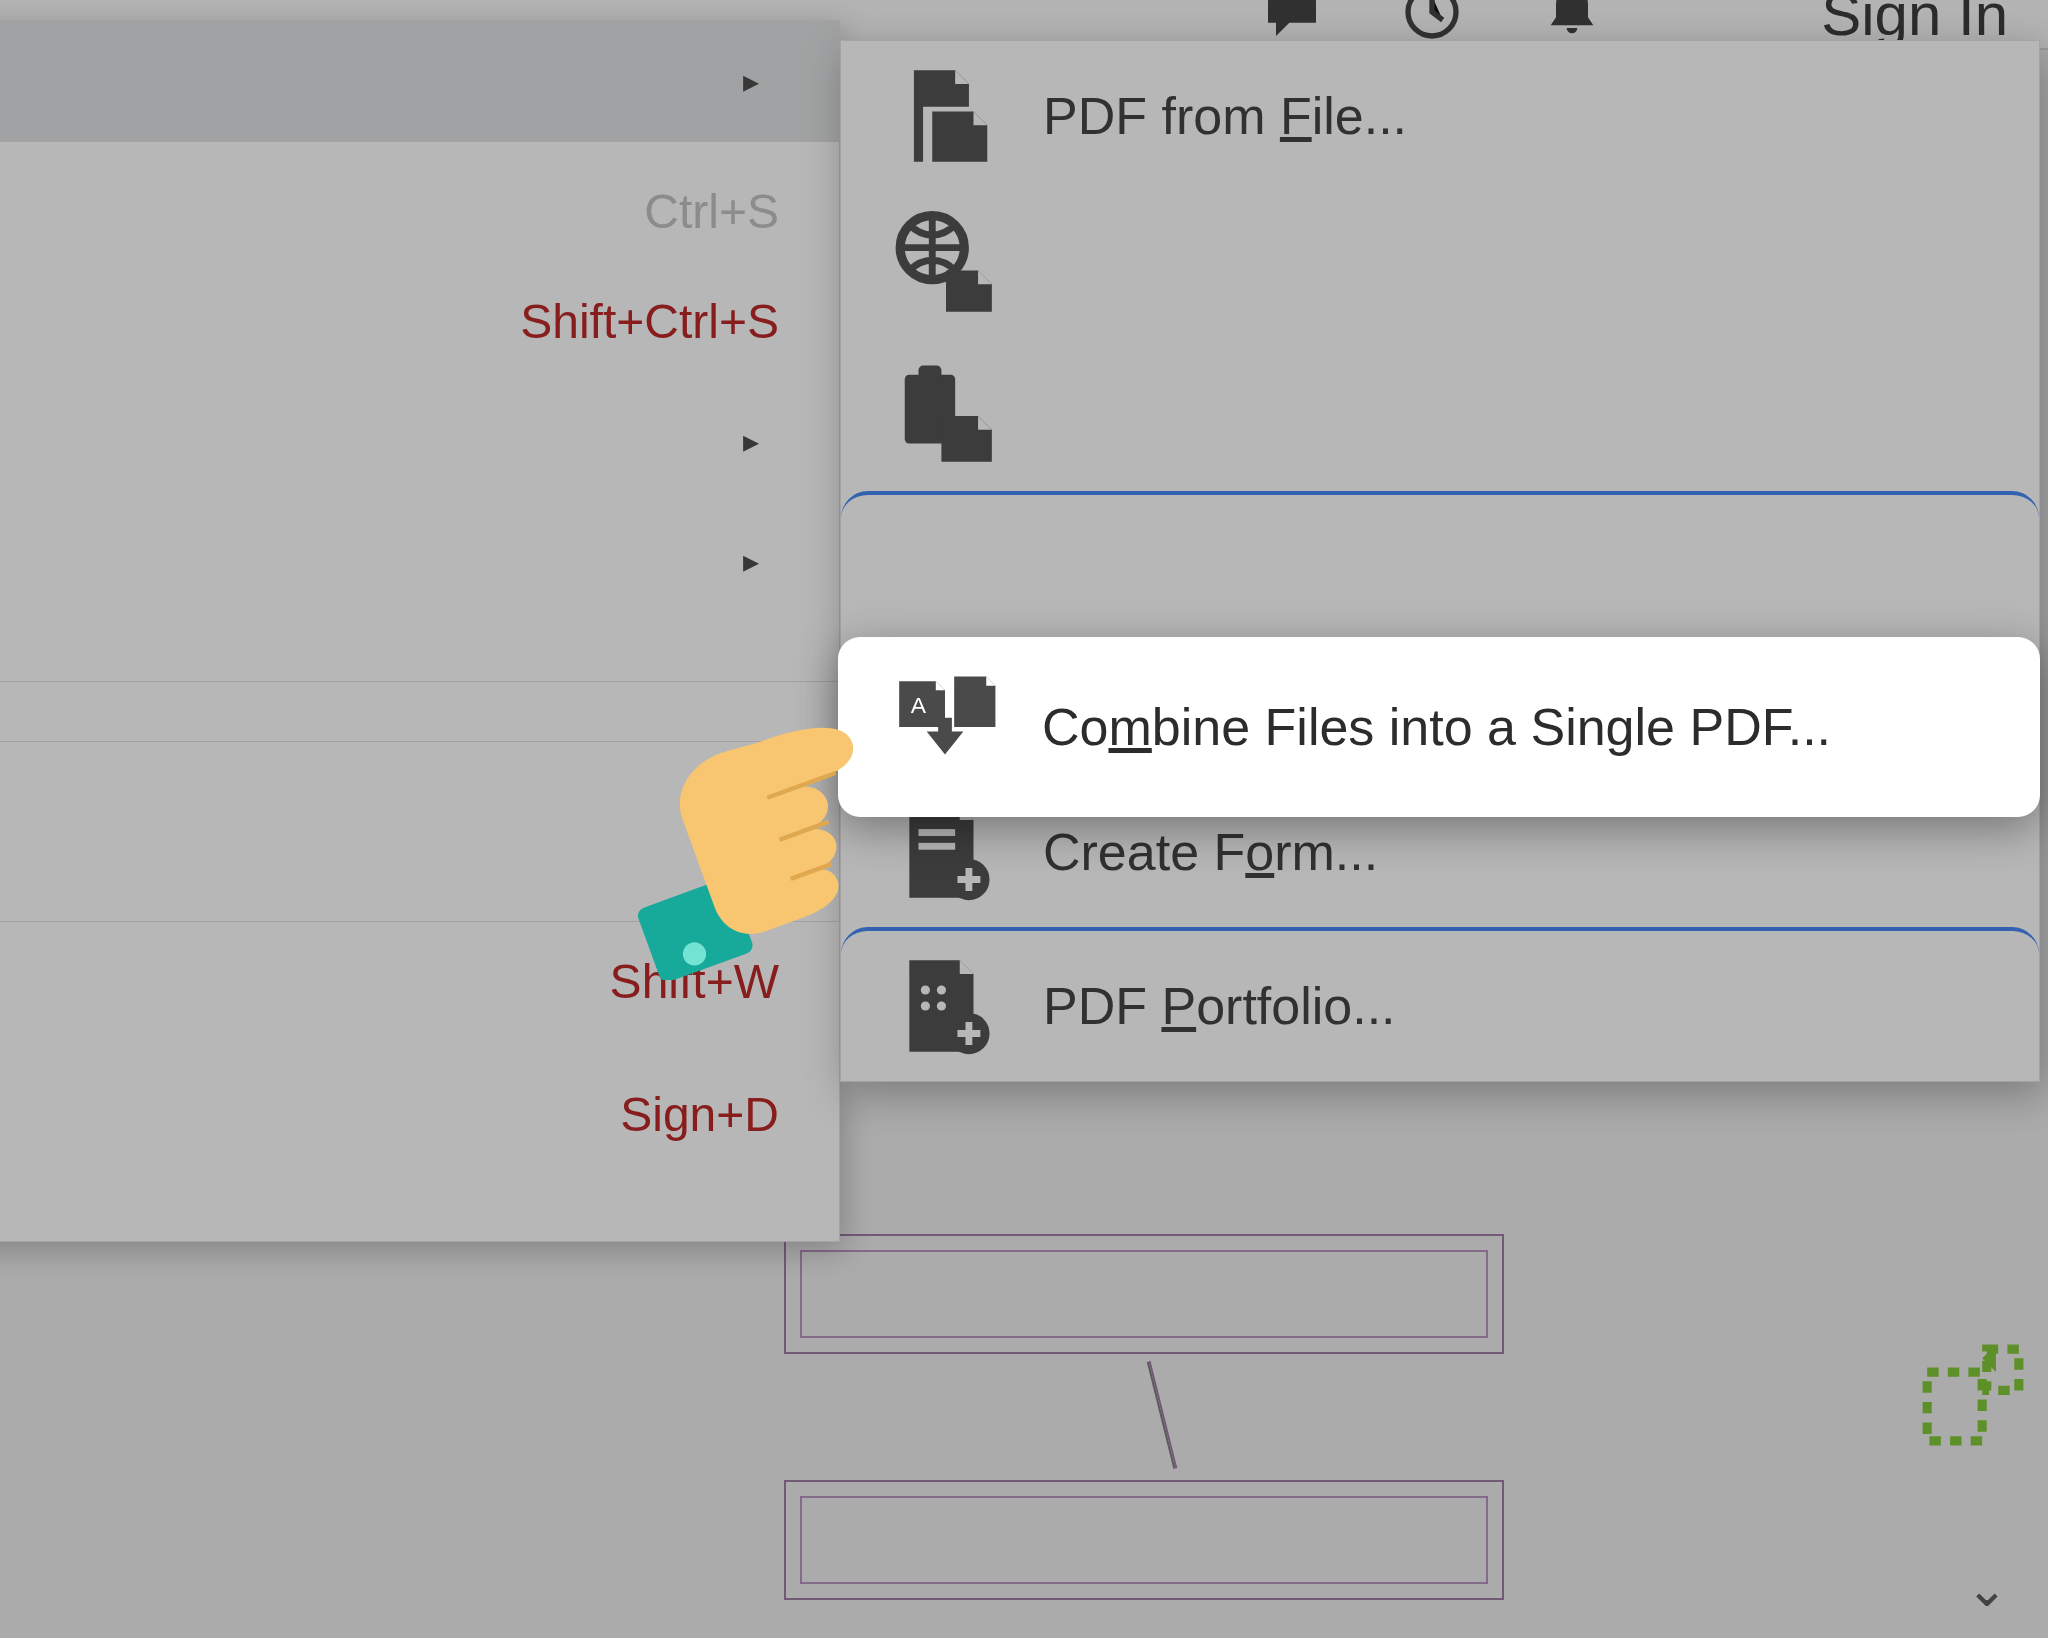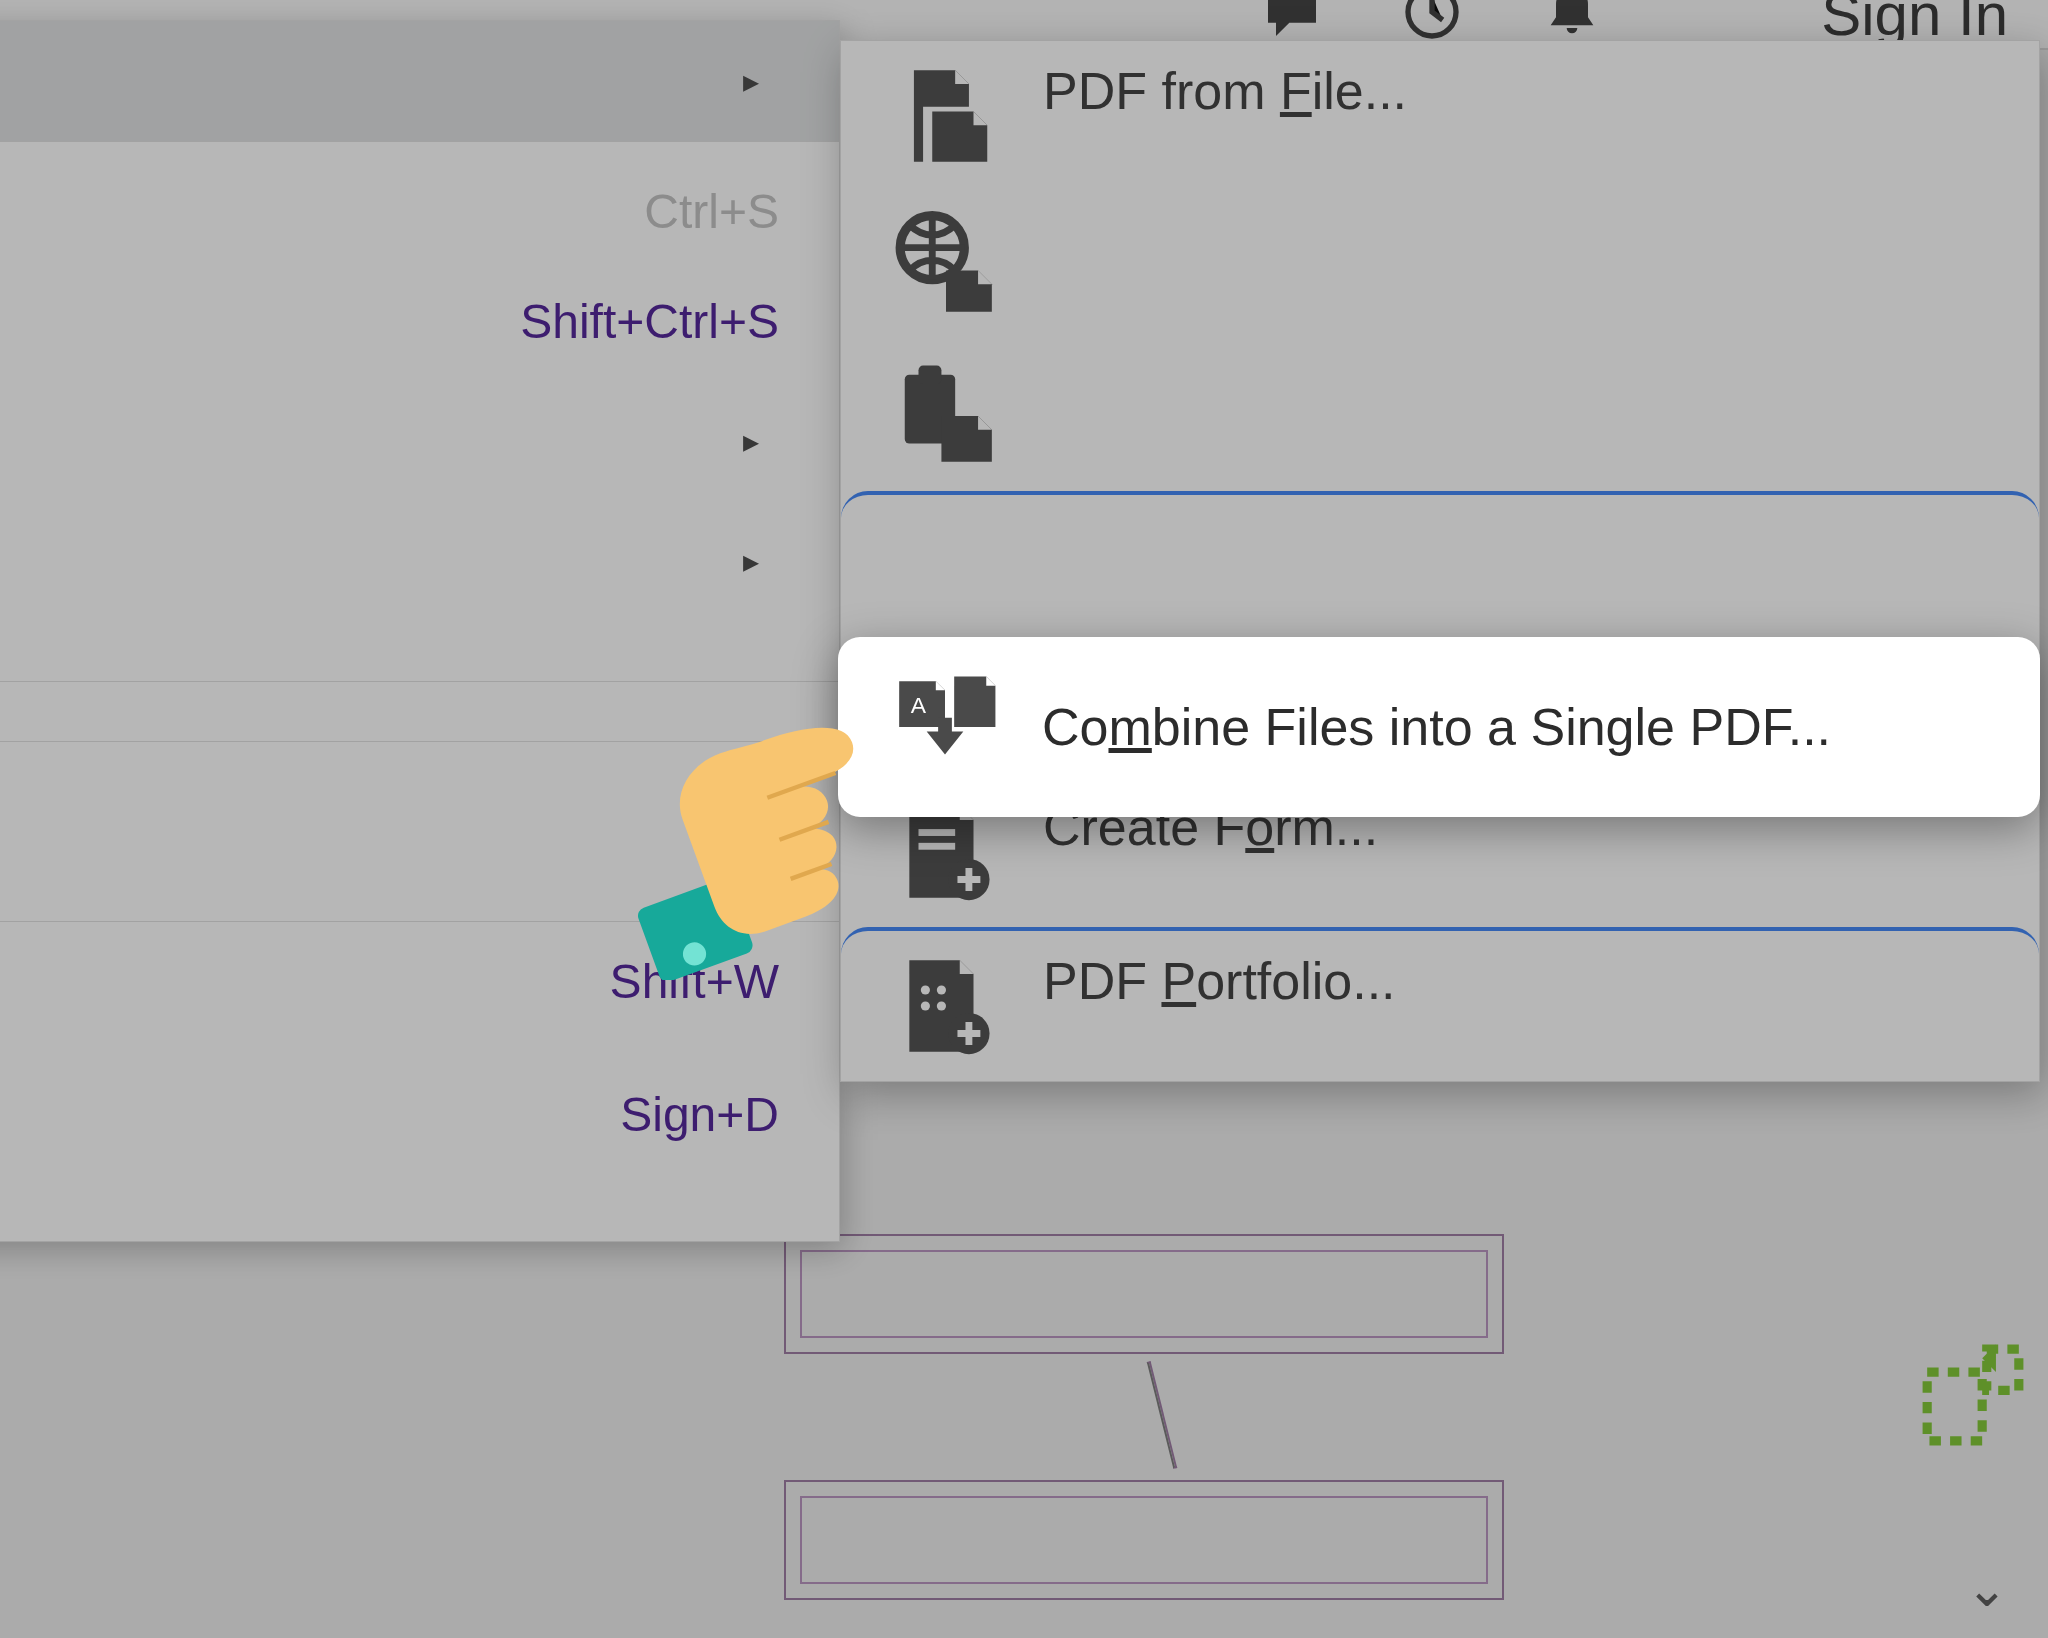--- a/index.html
+++ b/index.html
@@ -32,34 +32,35 @@
     padding: 0 60px;
     font-size: 44px;
     color: #555;
     position: relative;
   }
   .leftmenu .item .arrow {
     position: absolute; right: 80px; font-size: 32px; color: #444;
   }
   .leftmenu .item.hovered { background: #dfe1e2; }
   .leftmenu .item.sep { border-top: 1px solid #e0e0e0; }
-  .leftmenu .shortcut { color: #4c1d95; font-size: 48px; }
+  .leftmenu .shortcut { color: #b91c1c; font-size: 48px; }
   .leftmenu .disabled .shortcut { color: #c0c0c0; margin-top: 20px; }
   
   .submenu {
     position: absolute;
     left: 840px; top: 40px;
     width: 1200px;
     background: #ffffff;
     border: 1px solid #e2e2e2;
     box-shadow: 6px 12px 40px rgba(0,0,0,0.3);
     z-index: 30;
   }
   .subitem {
     display: flex;
+    align-items: center;
     gap: 42px;
     padding: 20px 50px;
     font-size: 52px;
     color: #3a3a3a;
   }
   .subitem.sep-before { border-top: 4px solid #3b82f6; border-radius: 27px; }
   .subitem .label { flex: 1; white-space: nowrap; }
   .subitem .label u { text-decoration: underline; }
   
   .highlight-strip {

